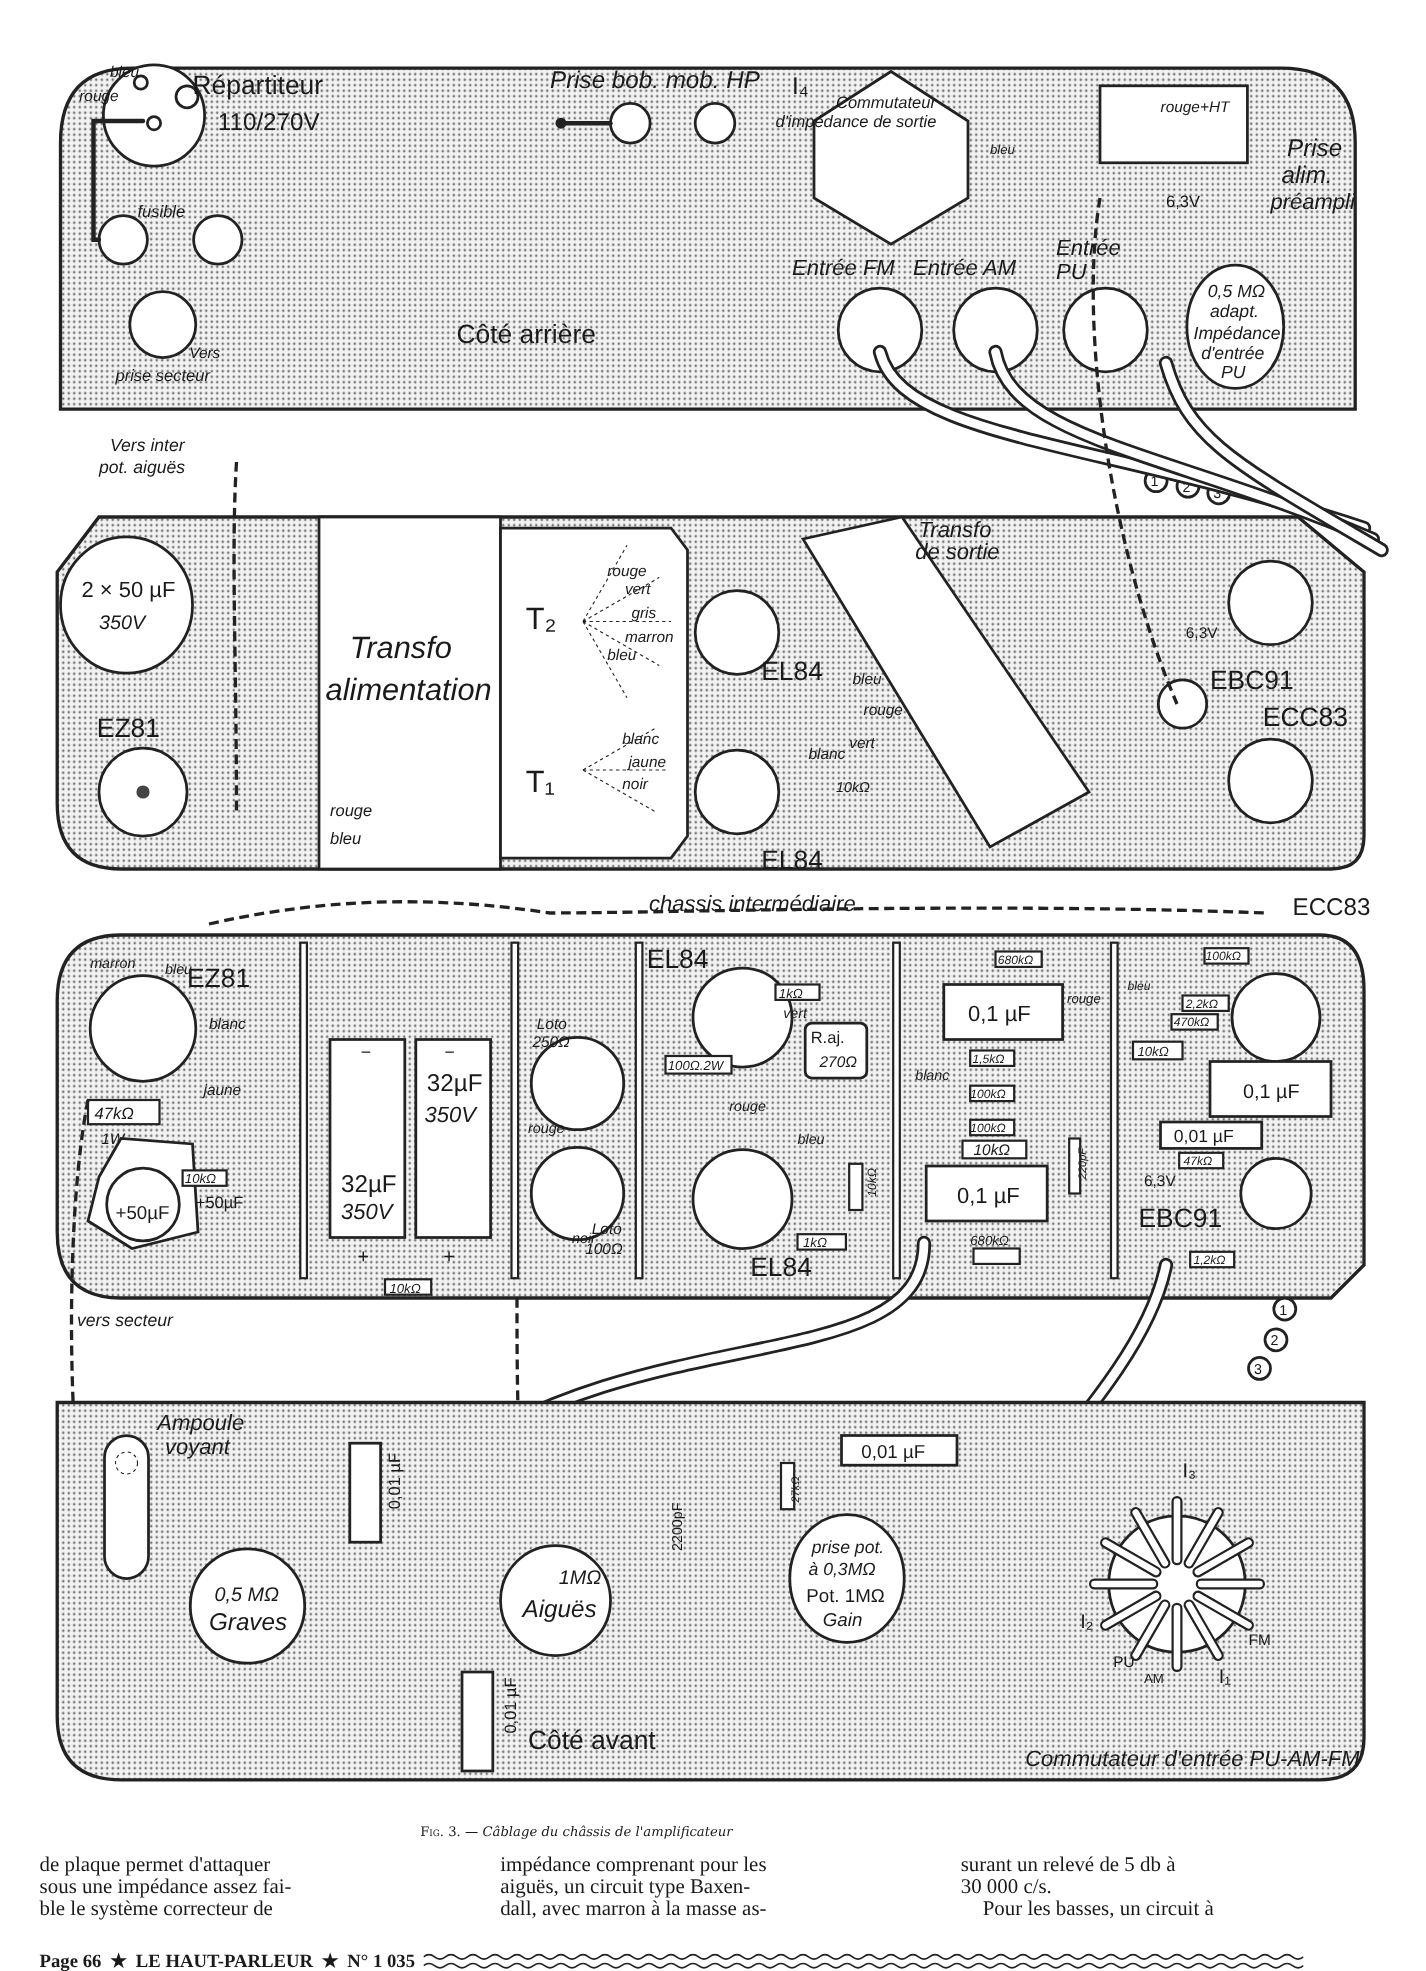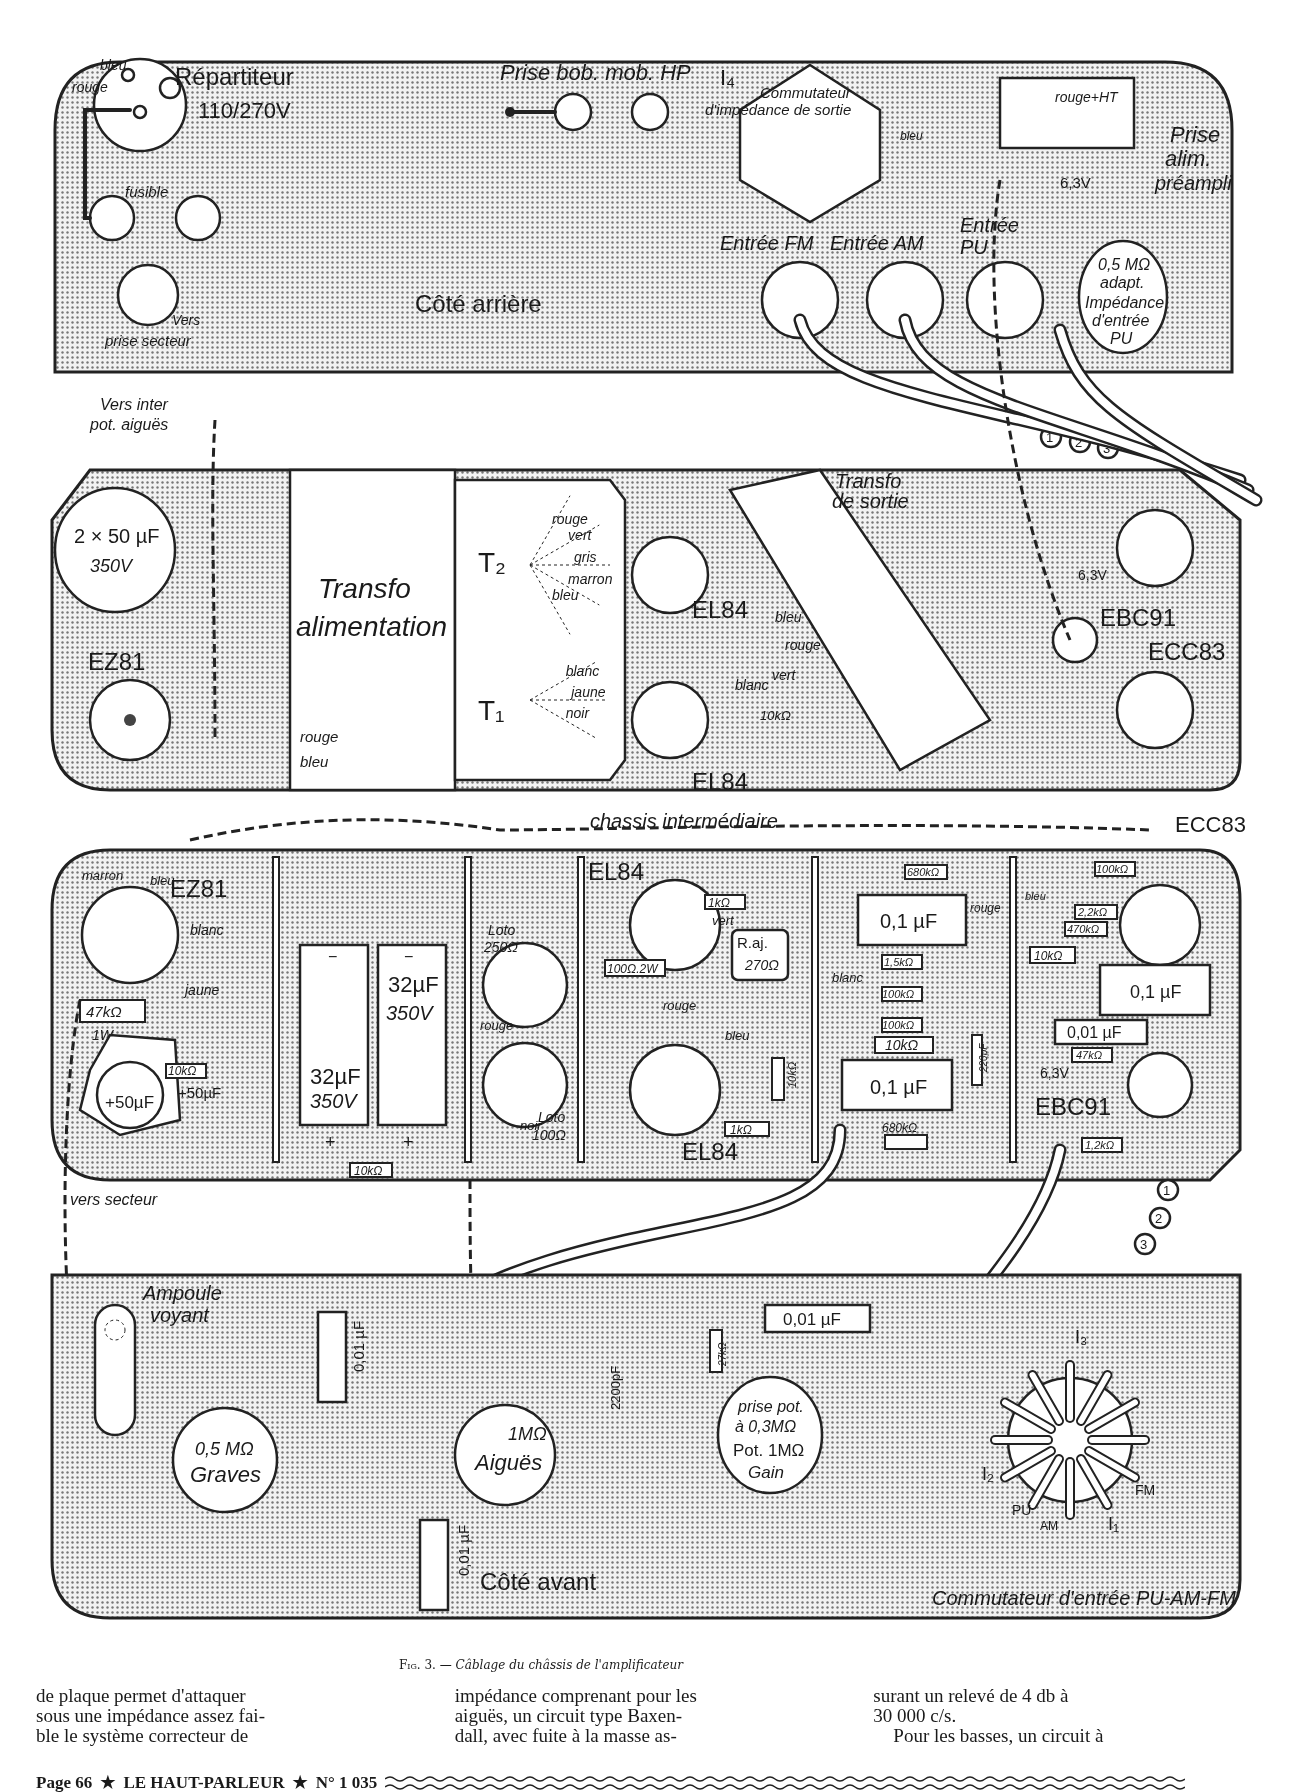--- a/index.html
+++ b/index.html
@@ -7,21 +7,21 @@
   svg#diagram { position:absolute; left:0; top:0; }
   .lbl { font-family:"Liberation Sans", sans-serif; font-style:italic; fill:#1a1a1a; }
   .lbl-up { font-family:"Liberation Sans", sans-serif; fill:#1a1a1a; }
   .panel { fill:url(#dots); stroke:#222; stroke-width:3; }
   .white { fill:#fff; stroke:#222; stroke-width:2.5; }
   .wire { fill:none; stroke:#222; stroke-width:4; stroke-linecap:round; }
   .cable { fill:none; stroke:#222; stroke-width:13; stroke-linecap:round; }
   .cable-in { fill:none; stroke:#fff; stroke-width:8; stroke-linecap:round; }
   .twist { fill:none; stroke:#222; stroke-width:3; stroke-dasharray:9 5; }
   .res rect { fill:#fff; stroke:#222; stroke-width:2; }
-  .caption { position:absolute; left:0; width:1048px; top:1658px; text-align:center; font-family:"DejaVu Serif", serif; font-size:12px;margin-left:17px; }
+  .caption { position:absolute; left:0; width:1048px; top:1658px; text-align:center; font-family:"DejaVu Serif", serif; font-size:12px; }
   .caption .fig { font-variant:small-caps; }
   .caption .txt { font-style:italic; }
   .cols { position:absolute; left:36px; top:1686px; width:1240px; display:flex; gap:16px; font-family:"Liberation Serif", serif; font-size:19px; line-height:20px; }
   .cols .col { flex:1; text-align:justify; }
   .cols .col p { margin:0; }
   .footer { position:absolute; left:36px; top:1772px; font-family:"Liberation Serif", serif; font-weight:bold; font-size:17px; display:flex; align-items:center; gap:8px;justify-content:flex-end; }
   .footer .wave { width:800px; height:16px; }
 </style>
 </head>
 <body>
@@ -400,24 +400,24 @@
 
 <div class="cols">
   <div class="col">
     <p>de plaque permet d'attaquer</p>
     <p>sous une impédance assez fai-</p>
     <p>ble le système correcteur de</p>
   </div>
   <div class="col">
     <p>impédance comprenant pour les</p>
     <p>aiguës, un circuit type Baxen-</p>
-    <p>dall, avec fuite à la masse as-</p>
+    <p>dall, avec marron à la masse as-</p>
   </div>
   <div class="col">
-    <p>surant un relevé de 4 db à</p>
+    <p>surant un relevé de 5 db à</p>
     <p>30 000 c/s.</p>
     <p style="text-indent:20px">Pour les basses, un circuit à</p>
   </div>
 </div>
 
 <div class="footer">
   <span>Page 66</span>
   <span>★</span>
   <span>LE HAUT-PARLEUR</span>
   <span>★</span>

